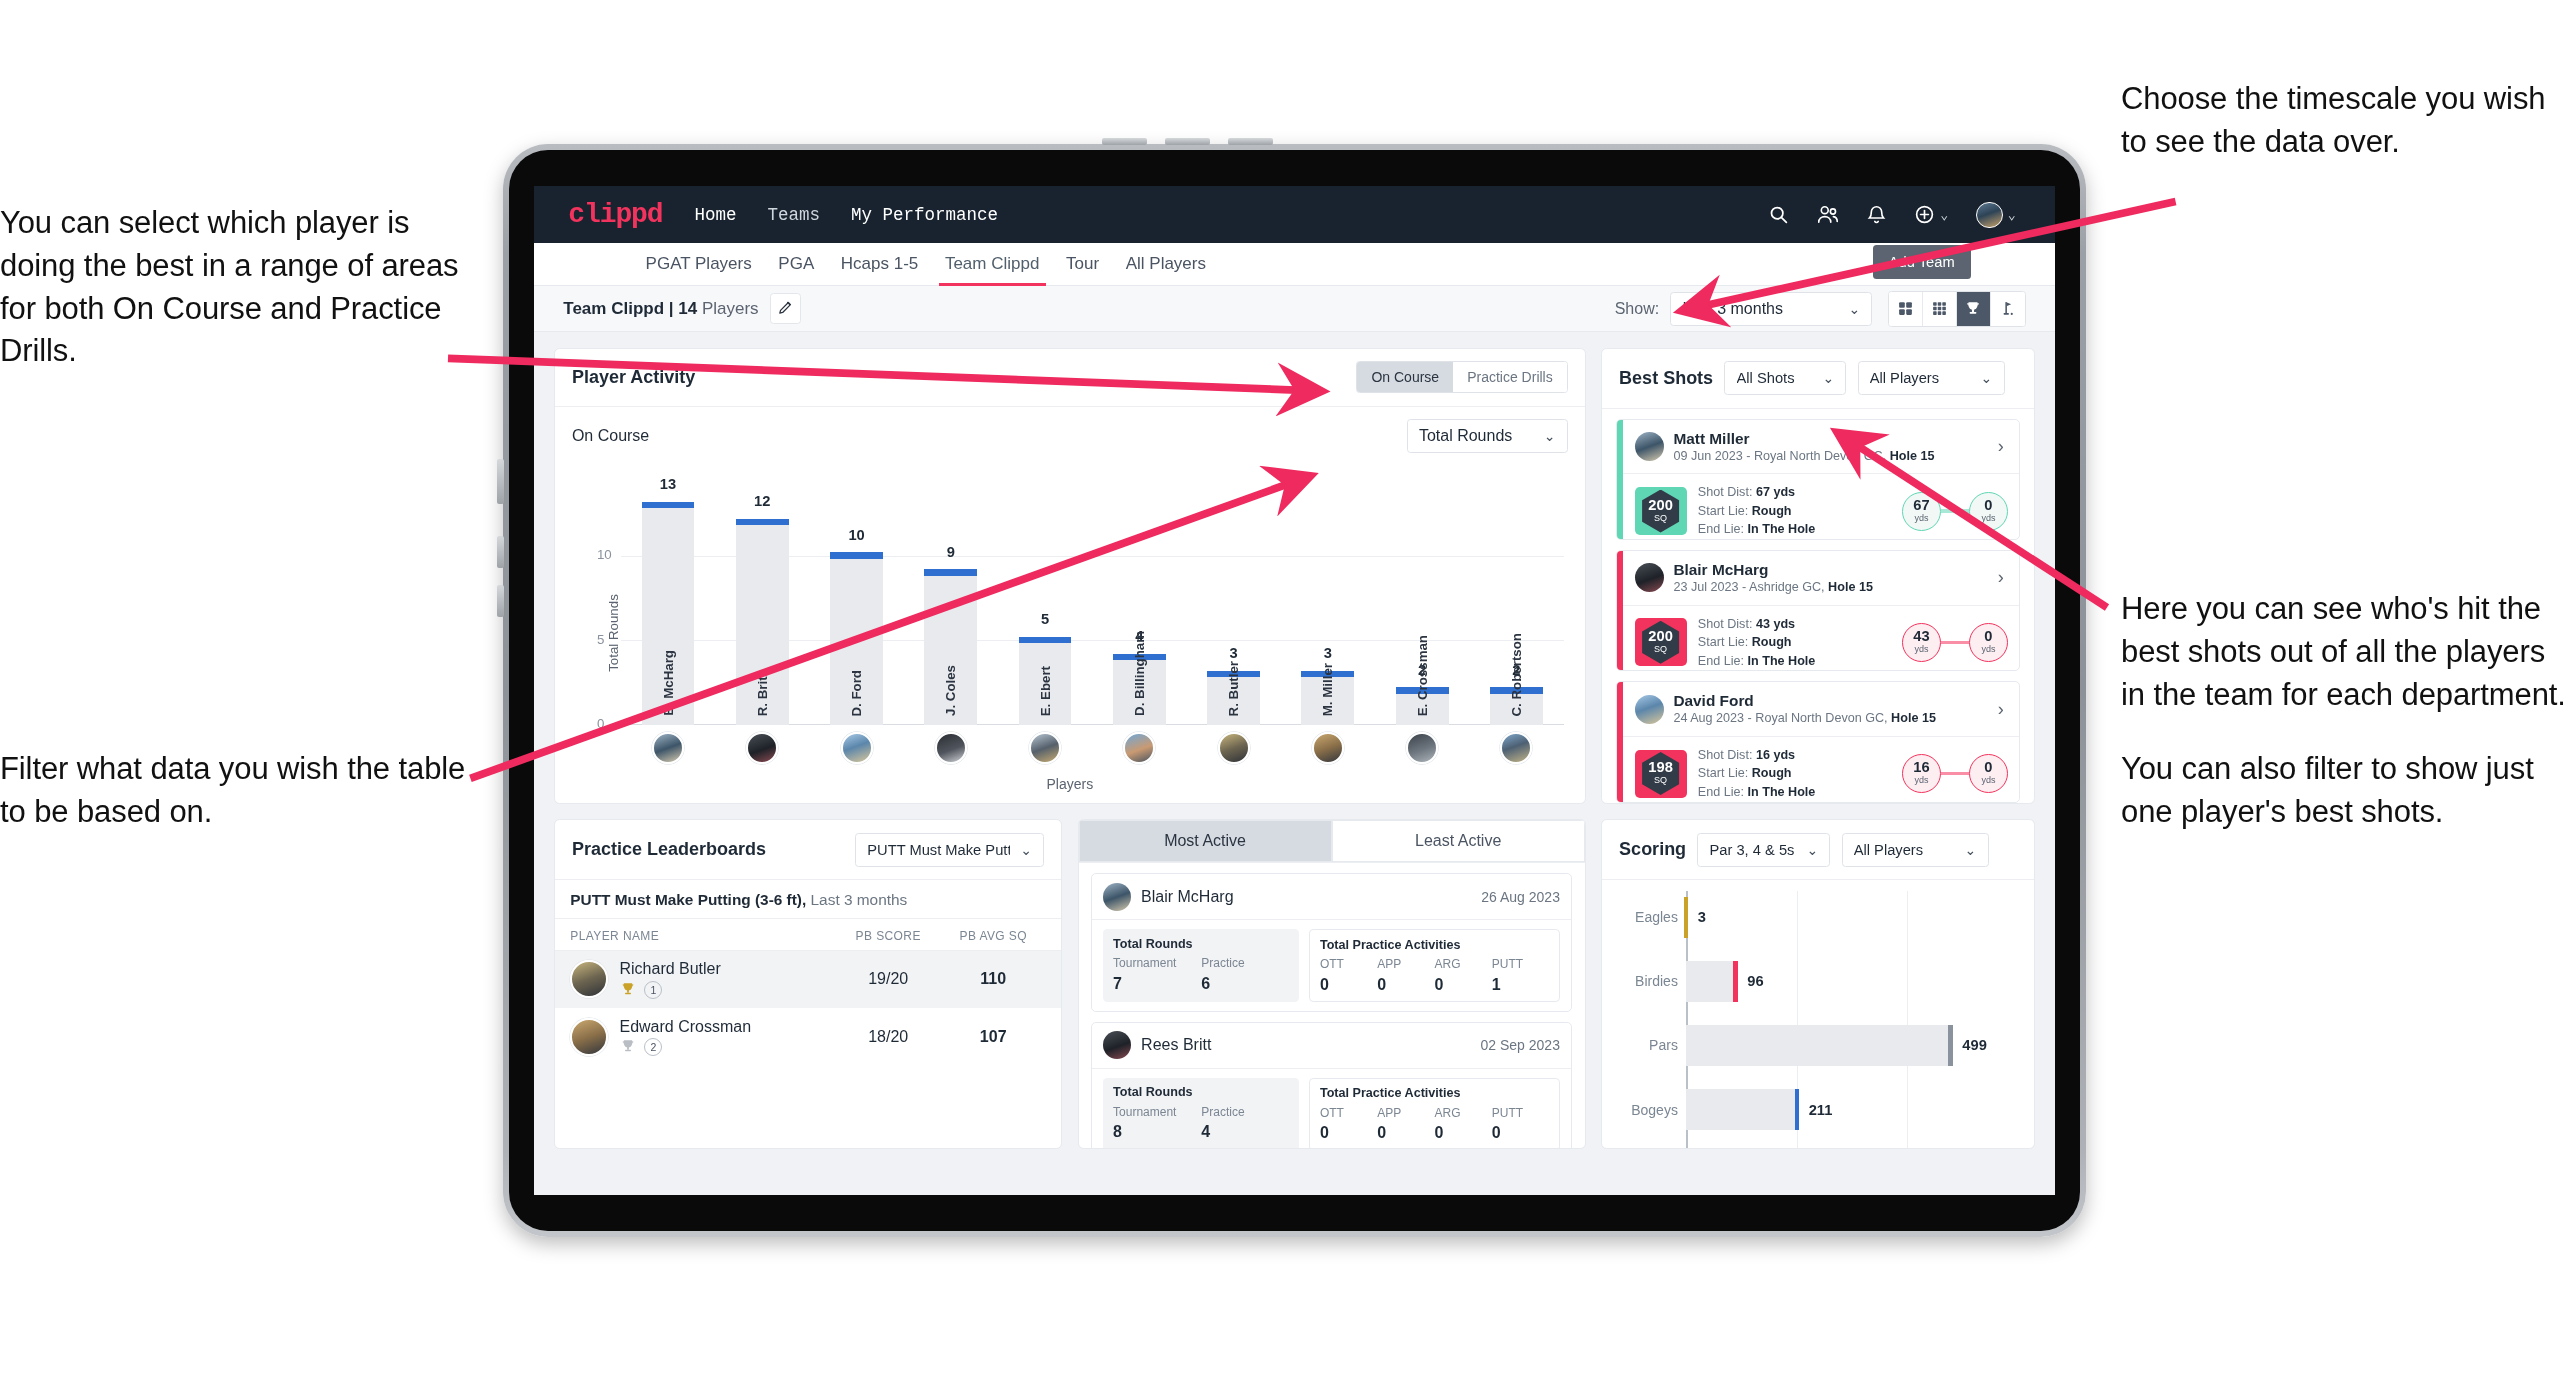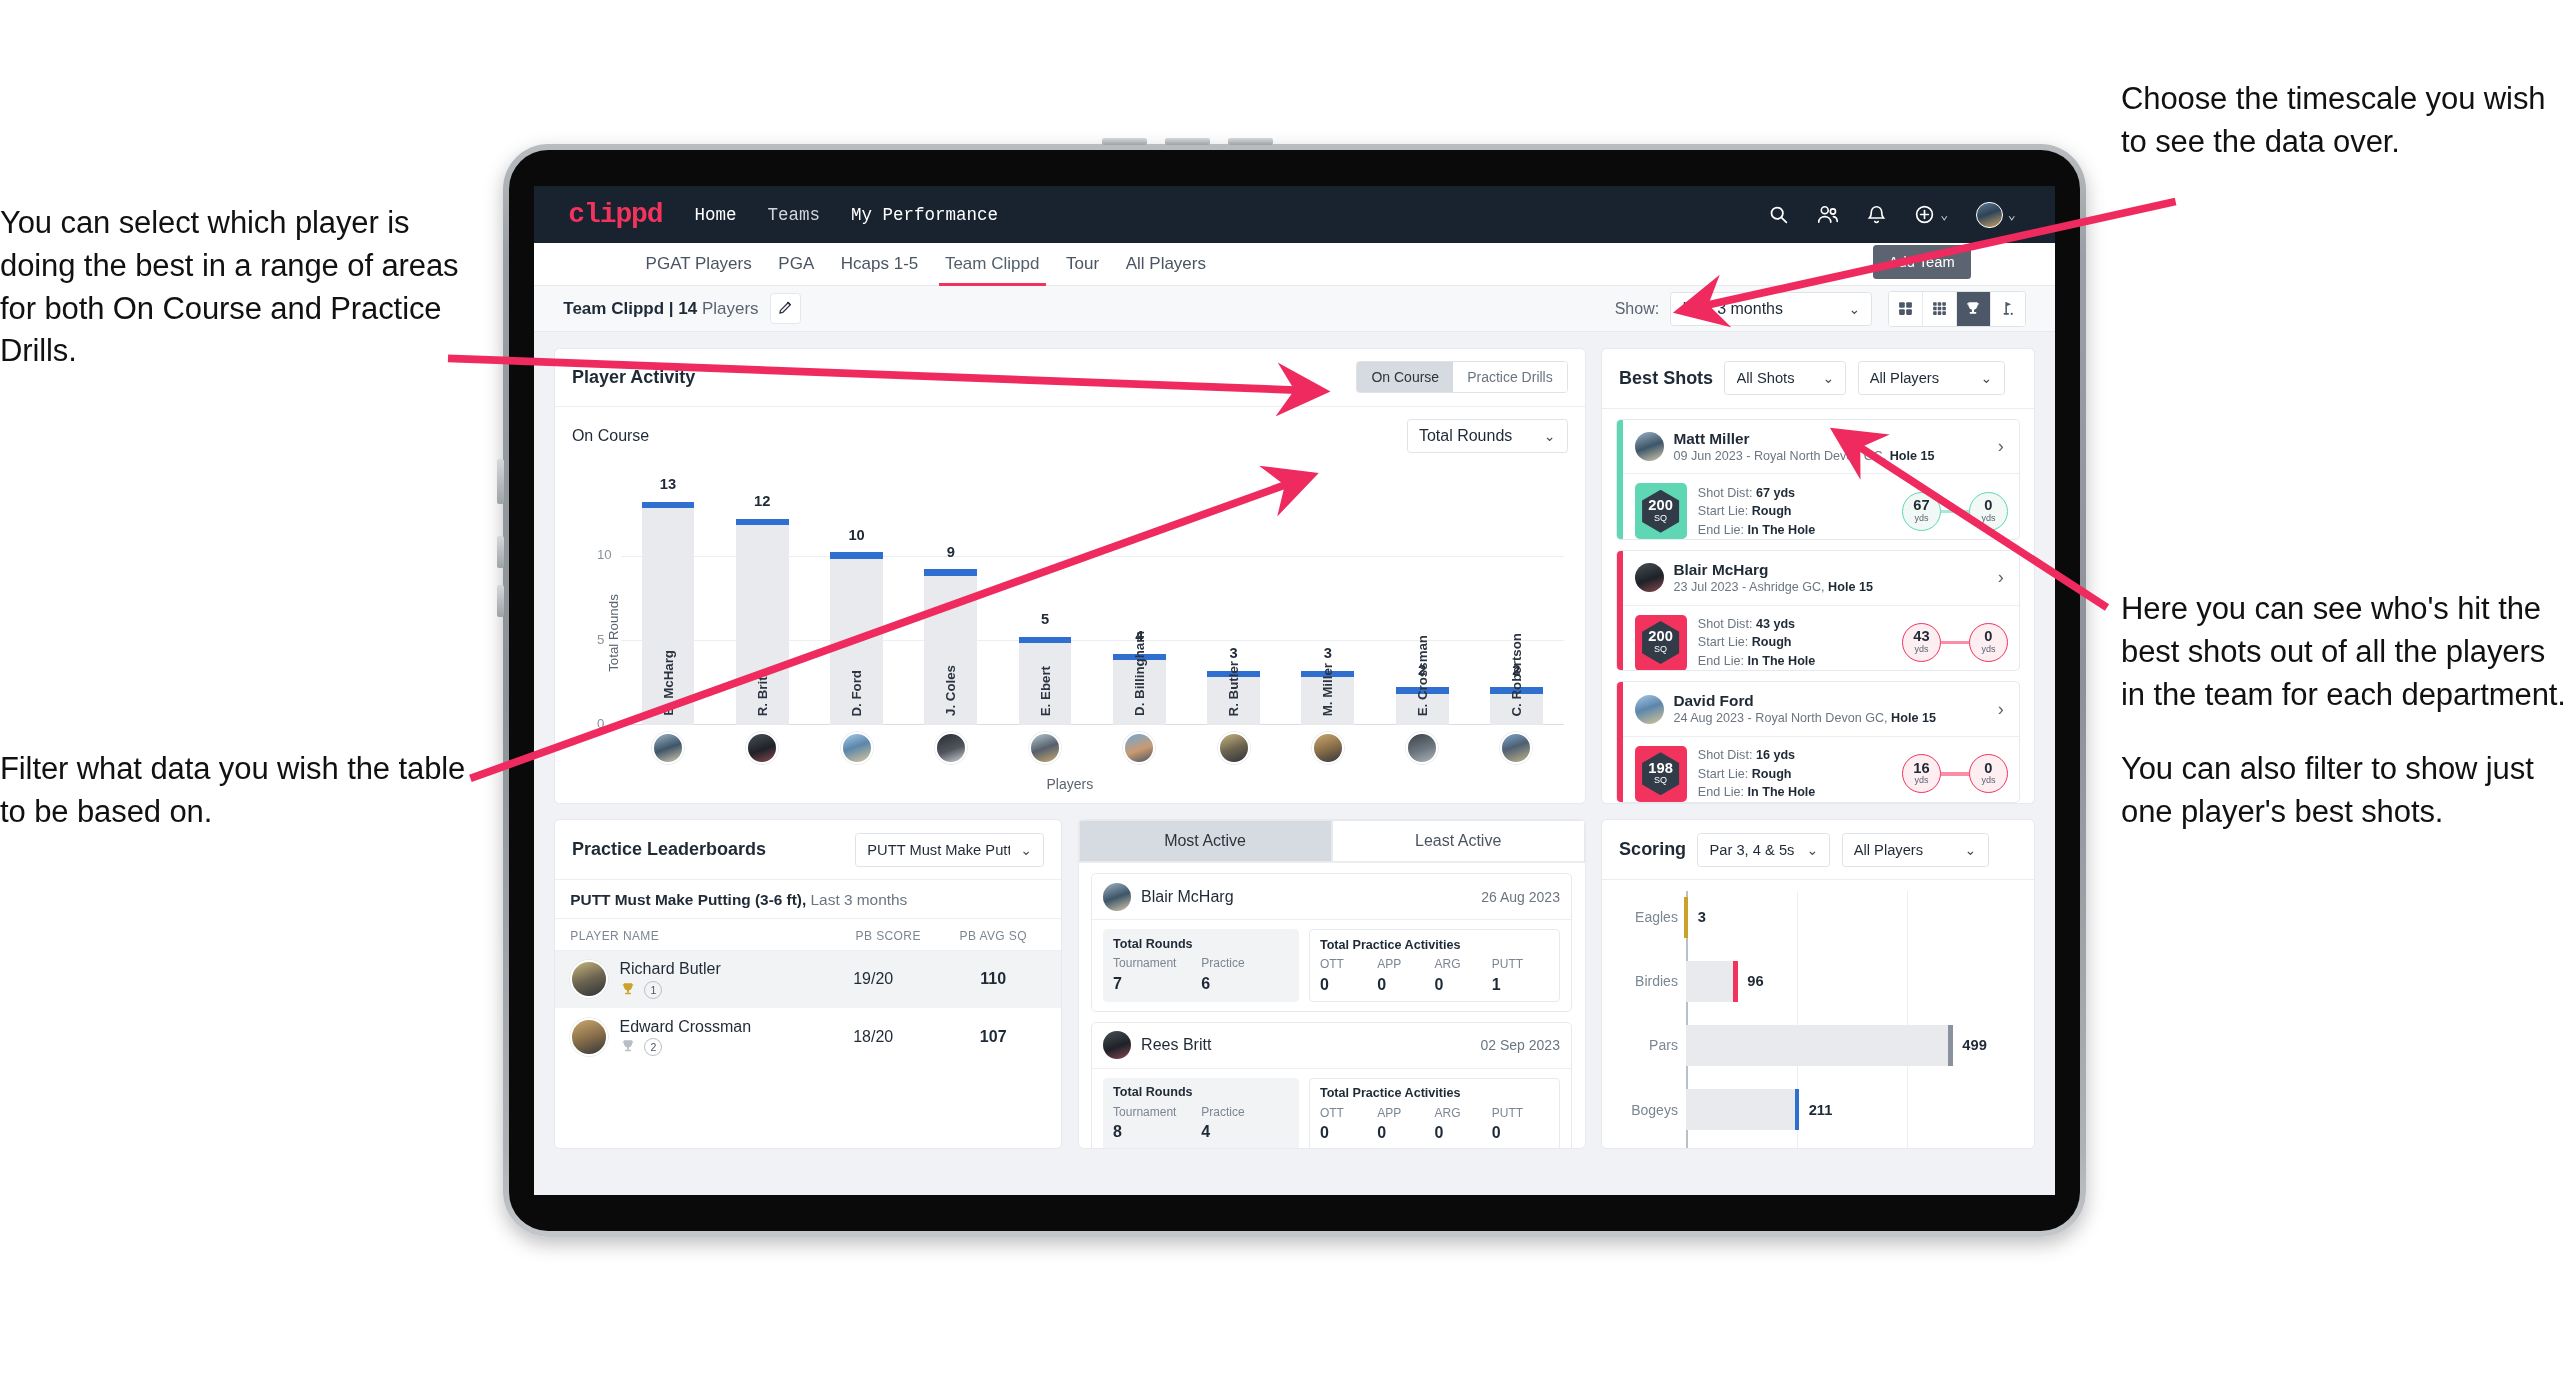--- a/index.html
+++ b/index.html
@@ -224,21 +224,21 @@
     border-bottom: 0.7px solid #eceef1;
   }
   .shotav { width: 29px; height: 29px; border-radius: 50%; flex: 0 0 29px; }
   .shotnames { flex: 1 1 auto; }
   .shotname { font-size: 15.4px; color: #1f2a37; font-weight: 700; line-height: 1.25; }
   .shotmeta { font-size: 12.6px; color: #6b7682; line-height: 1.3; }
   .shotmeta b { color: #1f2a37; font-weight: 700; }
   .chevr { color: #5b6470; font-size: 18px; padding-right: 4.2px; }
   .shotrow { display: flex; align-items: center; padding: 9px 11.2px; gap: 11.2px; }
   .sqtile {
-    width: 52px; height: 56px; border-radius: 4.9px; flex: 0 0 52px;
+    width: 52px; height: 48px; border-radius: 4.9px; flex: 0 0 52px;
     display: flex; align-items: center; justify-content: center;
   }
   .hexwrap { position: relative; width: 43px; height: 43px; }
   .hex {
     position: absolute; inset: 0; background: #323c48;
     clip-path: polygon(50% 0%, 93% 25%, 93% 75%, 50% 100%, 7% 75%, 7% 25%);
     display: flex; flex-direction: column; align-items: center; justify-content: center;
   }
   .hexnum { color: #ffffff; font-size: 14.7px; font-weight: 700; line-height: 1; }
   .hexsq { color: #ffffff; font-size: 9px; line-height: 1.3; }
@@ -254,21 +254,21 @@
   .distcircle .du { font-size: 9px; color: #5b6470; line-height: 1.3; }
   .distbar { width: 28px; height: 3.5px; background: #9fe3cd; }
 
   
   .lb-line { padding: 11.2px 15.4px 8.4px 15.4px; font-size: 15.4px; color: #6b7682; border-bottom: 0.7px solid #eceef1; }
   .lb-line b { color: #1f2a37; font-weight: 700; }
   .lbhead {
     display: flex; padding: 9.8px 15.4px 7px 15.4px;
     font-size: 12px; color: #7b8693; letter-spacing: 0.4px; border-bottom: 0.7px solid #eceef1;
   }
-  .lbrow { display: flex; align-items: center; padding: 9.8px 15.4px; gap: 15px; }
+  .lbrow { display: flex; align-items: center; padding: 9.8px 15.4px; gap: 0; }
   .lbrow.hl { background: #f2f3f5; }
   .c-name { flex: 1 1 auto; display: flex; align-items: center; gap: 11.2px; }
   .c-score { width: 105px; text-align: center; font-size: 16px; color: #1f2a37; }
   .c-sq { width: 105px; text-align: center; font-size: 16px; color: #1f2a37; font-weight: 700; }
   .lbav { width: 38px; height: 38px; border-radius: 50%; flex: 0 0 38px; border: 2.1px solid #fff; box-shadow: 0 0 0 0.7px #e2e6ea; }
   .lbnm { font-size: 16px; color: #1f2a37; }
   .lbtrophy { display: flex; align-items: center; gap: 7px; margin-top: 2.1px; }
   .rankpill {
     width: 18px; height: 18px; border-radius: 50%; border: 0.7px solid #b9c0c8;
     font-size: 10.5px; color: #4a5462; display: flex; align-items: center; justify-content: center;

